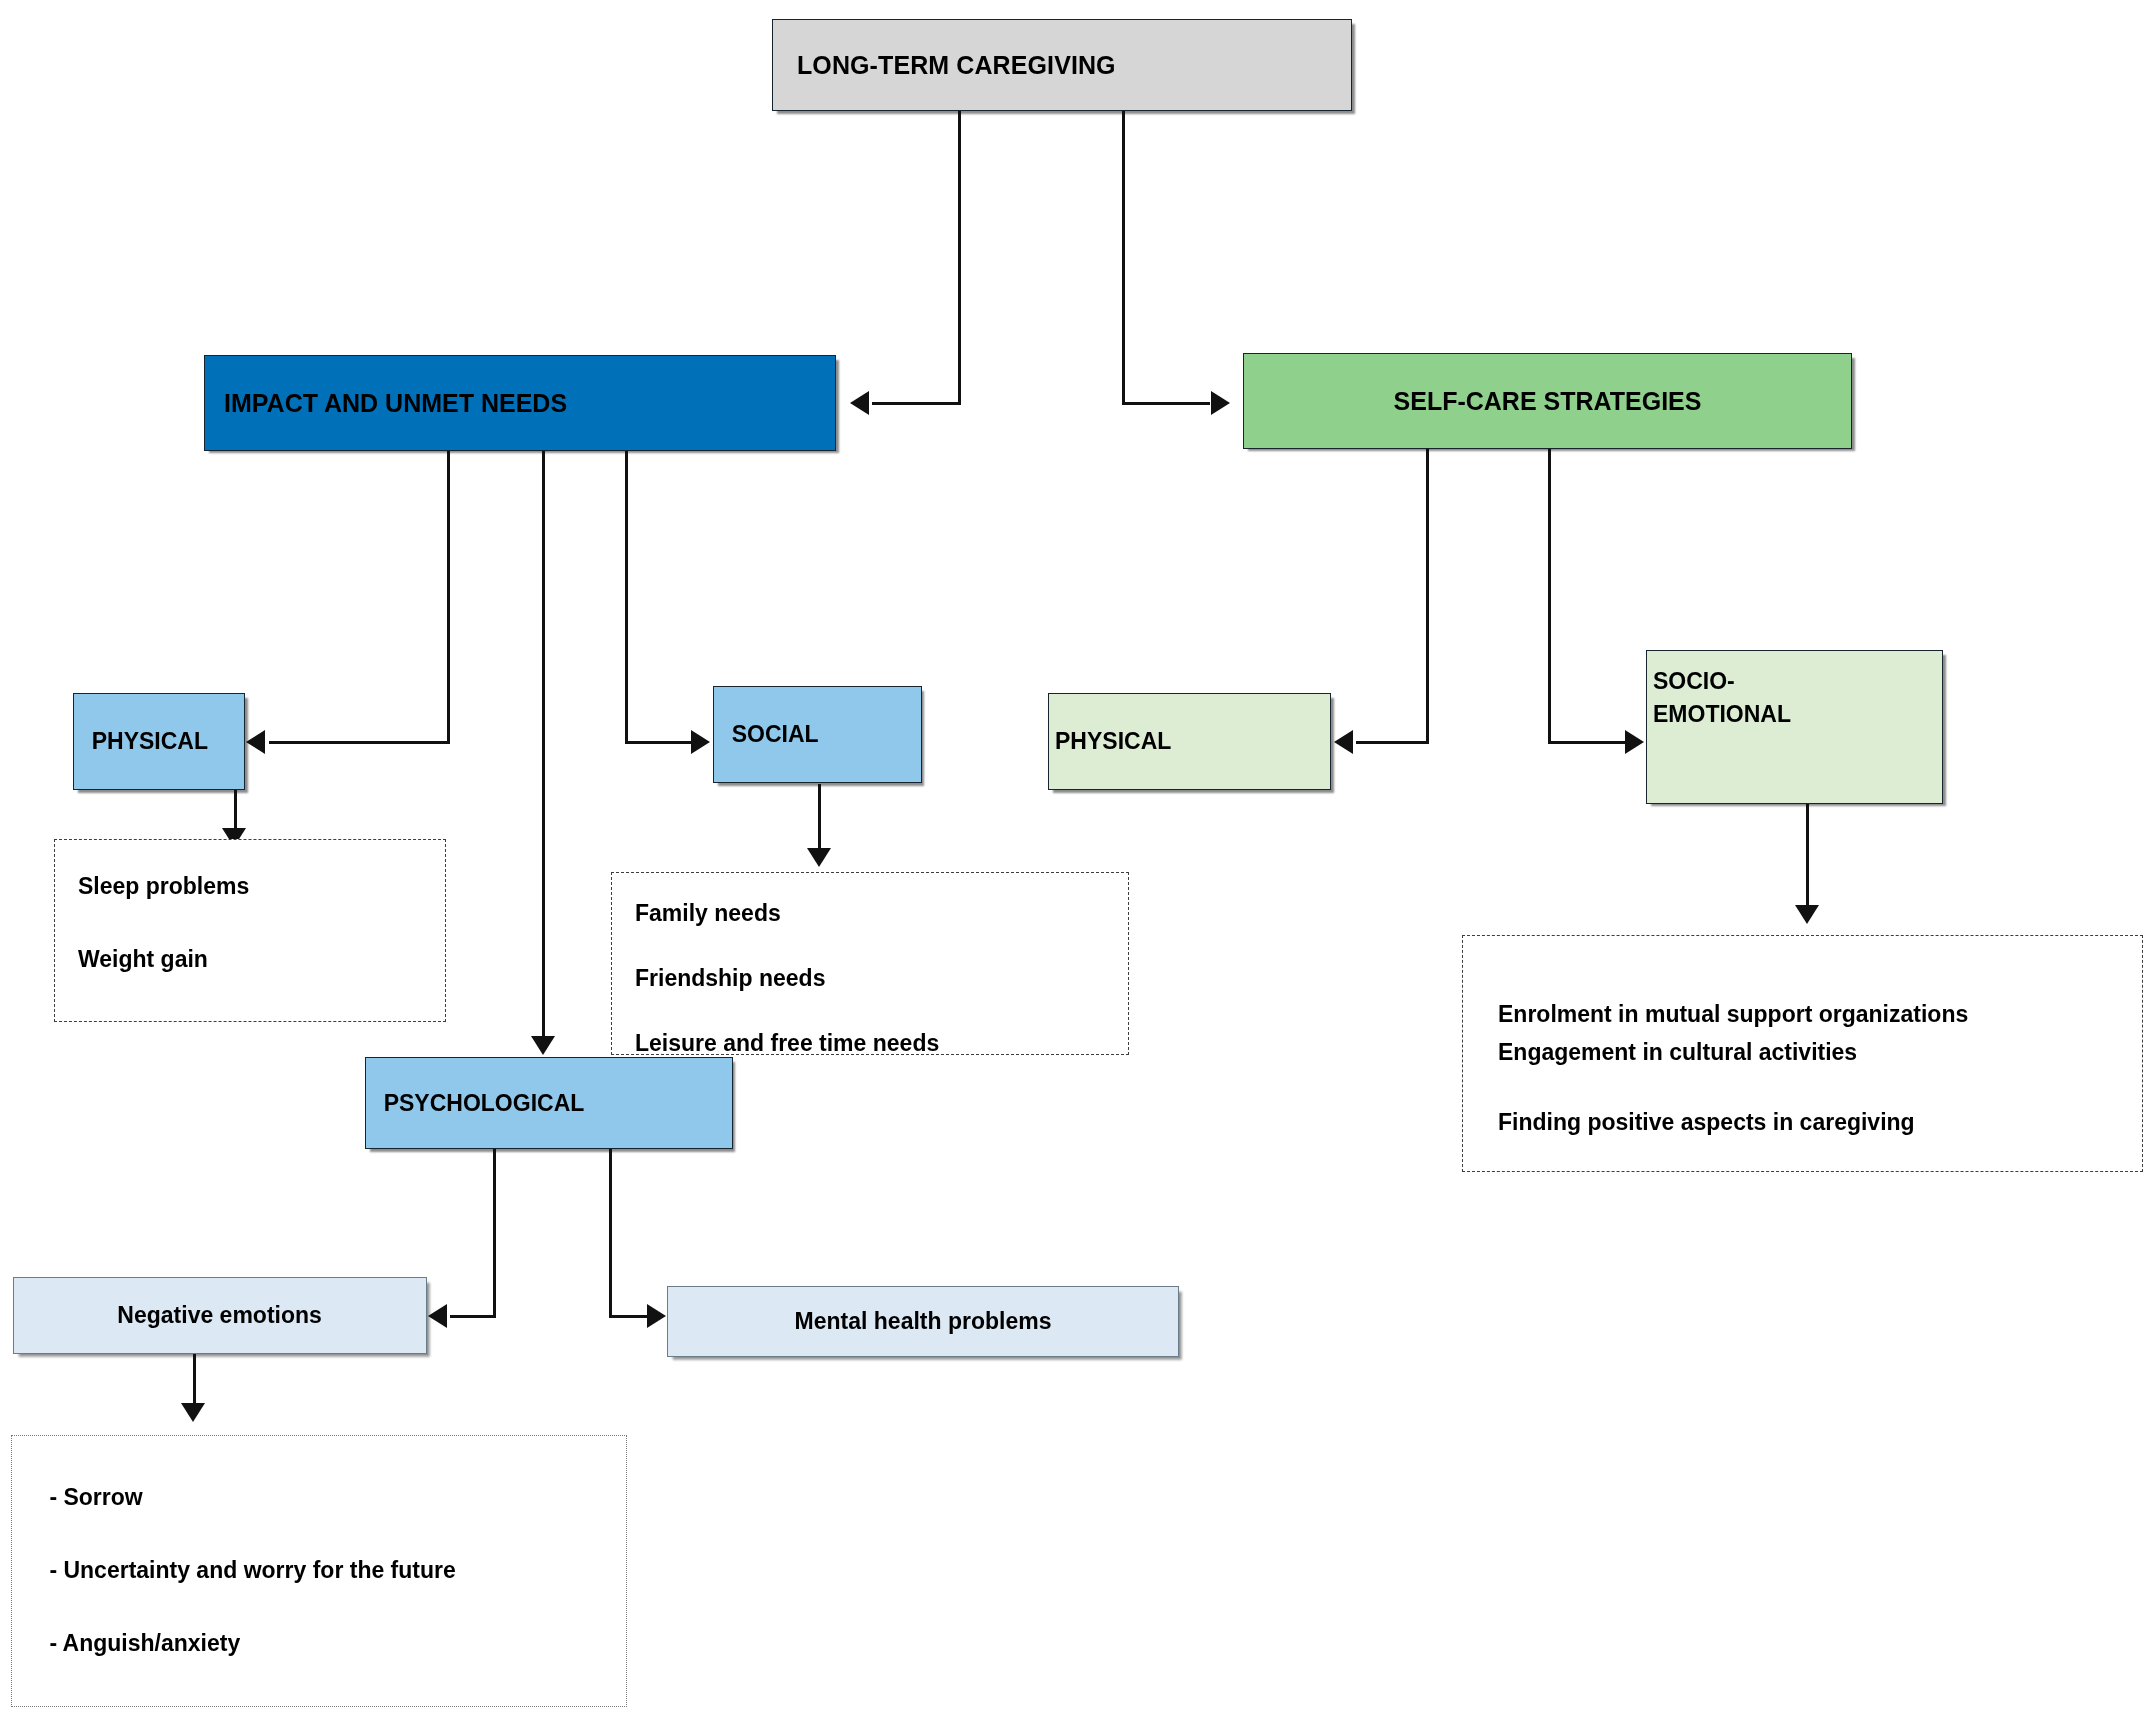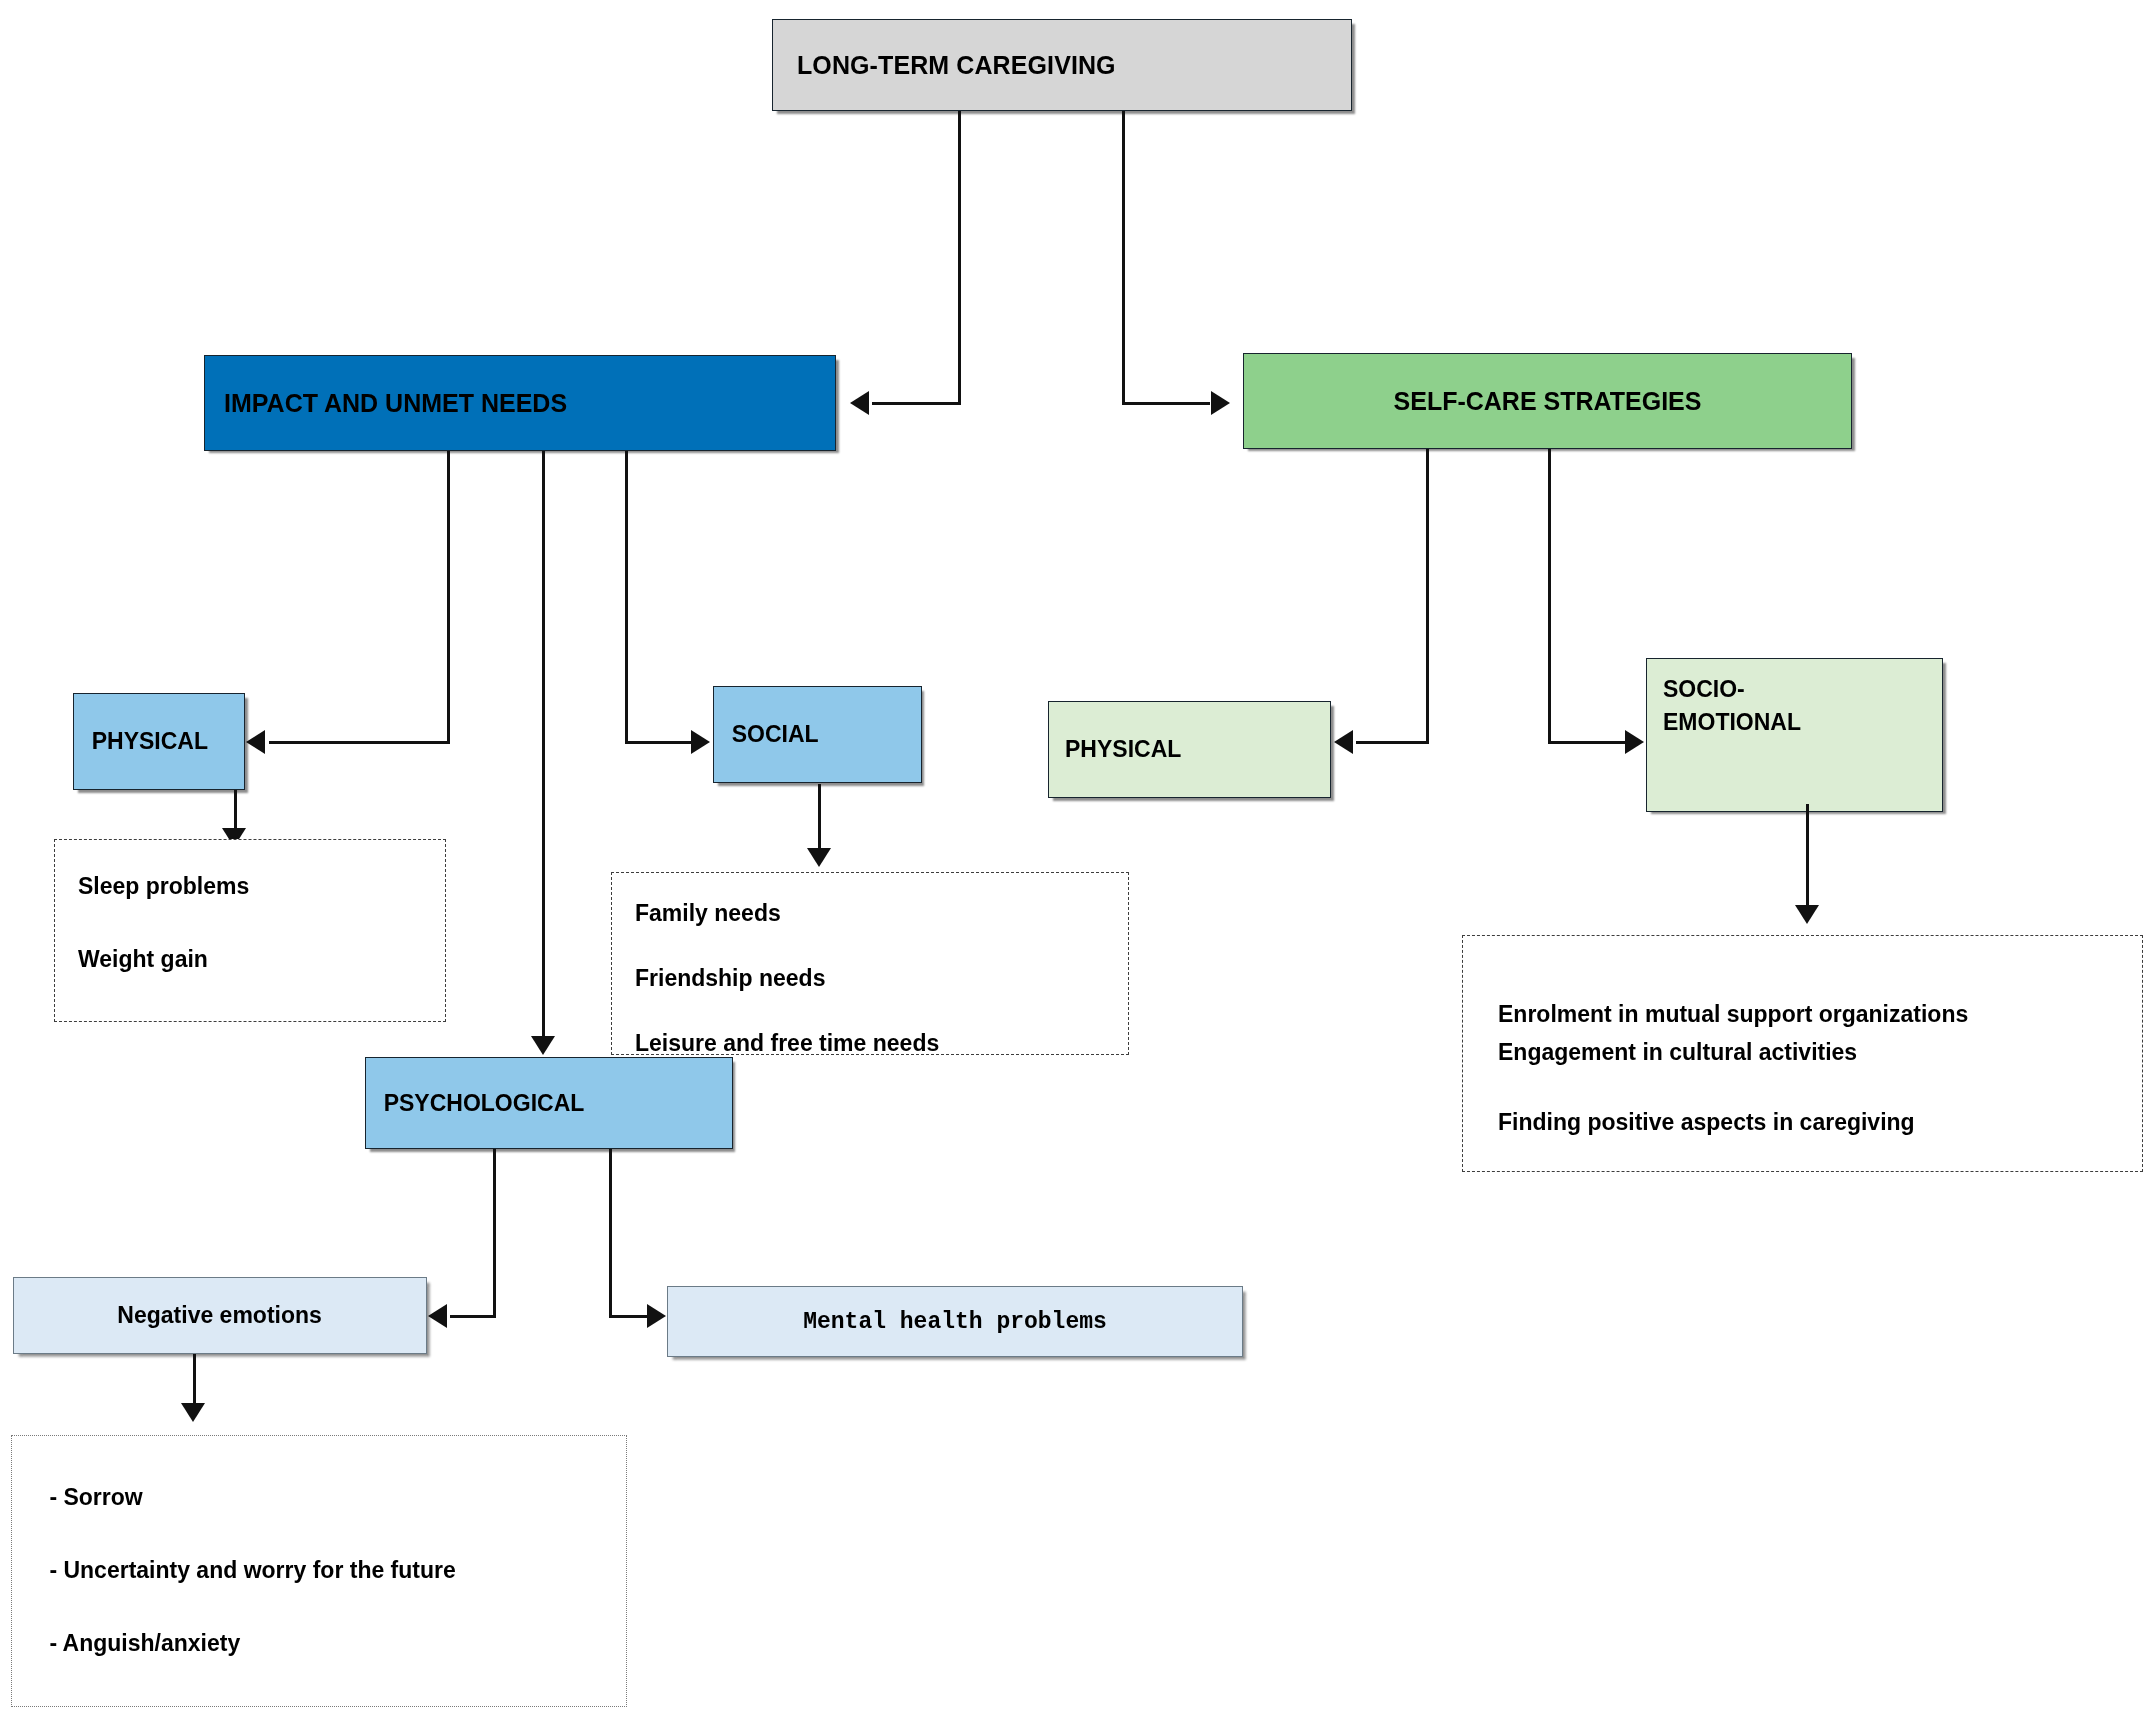--- a/index.html
+++ b/index.html
@@ -17,21 +17,21 @@
 
   .tier1-blue{background:#0070b8;justify-content:flex-start;padding-left:19px;}
   .tier1-blue .lbl{font-weight:bold;font-size:25px;color:#000;text-align:left;}
 
   .tier1-green{background:#8ed08c;justify-content:center;}
   .tier1-green .lbl{font-weight:bold;font-size:25px;color:#000;text-align:center;}
 
   .tier2-blue{background:#8fc8ea;justify-content:flex-start;padding-left:17.7px;}
   .tier2-blue .lbl{font-weight:bold;font-size:23px;color:#000;text-align:left;}
 
-  .tier2-green{background:#dcedd4;justify-content:flex-start;padding-left:16px;margin-top:8px;}
+  .tier2-green{background:#dcedd4;justify-content:flex-start;padding-left:6px;}
   .tier2-green .lbl{font-weight:bold;font-size:23px;color:#000;text-align:left;line-height:1.45;}
 
   .tier3-pale{background:#dce9f5;justify-content:flex-start;
               border:1.9px solid #6b7b87;box-shadow:4.4px 4.4px 2.5px -1.3px rgba(0,0,0,.42);}
   .tier3-pale .lbl{font-weight:bold;font-size:23px;color:#000;text-align:center;}
 
   
   .listframe{position:absolute;box-sizing:border-box;background:#fff;
              padding:21.5px 0 0 23px;}
   .dashdot{border:1.9px dashed #3d3d3d;}
@@ -145,21 +145,21 @@
   <div class="arw arw-l" style="left:428px;top:1304px;"></div>
 
   <div class="ln vln" style="left:609px;top:1149px;height:169px;"></div>
   <div class="ln hln" style="left:609px;top:1315px;width:38px;"></div>
   <div class="arw arw-r" style="left:647px;top:1304px;"></div>
 
   <div class="node tier3-pale" style="left:12.6px;top:1277px;width:414px;height:77px;">
     <span class="lbl">Negative emotions</span>
   </div>
 
-  <div class="node tier3-pale" style="left:667px;top:1286px;width:576px;height:71px;font-family:Liberation Mono, monospace;">
+  <div class="node tier3-pale" style="left:667px;top:1286px;width:512px;height:71px;">
     <span class="lbl">Mental health problems</span>
   </div>
 
   <div class="ln vln" style="left:193px;top:1354px;height:49px;"></div>
   <div class="arw arw-d" style="left:181px;top:1403px;"></div>
 
   <div class="listframe dotted" style="left:11.4px;top:1435px;width:616px;height:272px;padding-left:37px;">
     <div class="item" style="margin-top:26.5px;">- Sorrow</div>
     <div class="item" style="margin-top:46px;">- Uncertainty and worry for the future</div>
     <div class="item" style="margin-top:46px;">- Anguish/anxiety</div>

